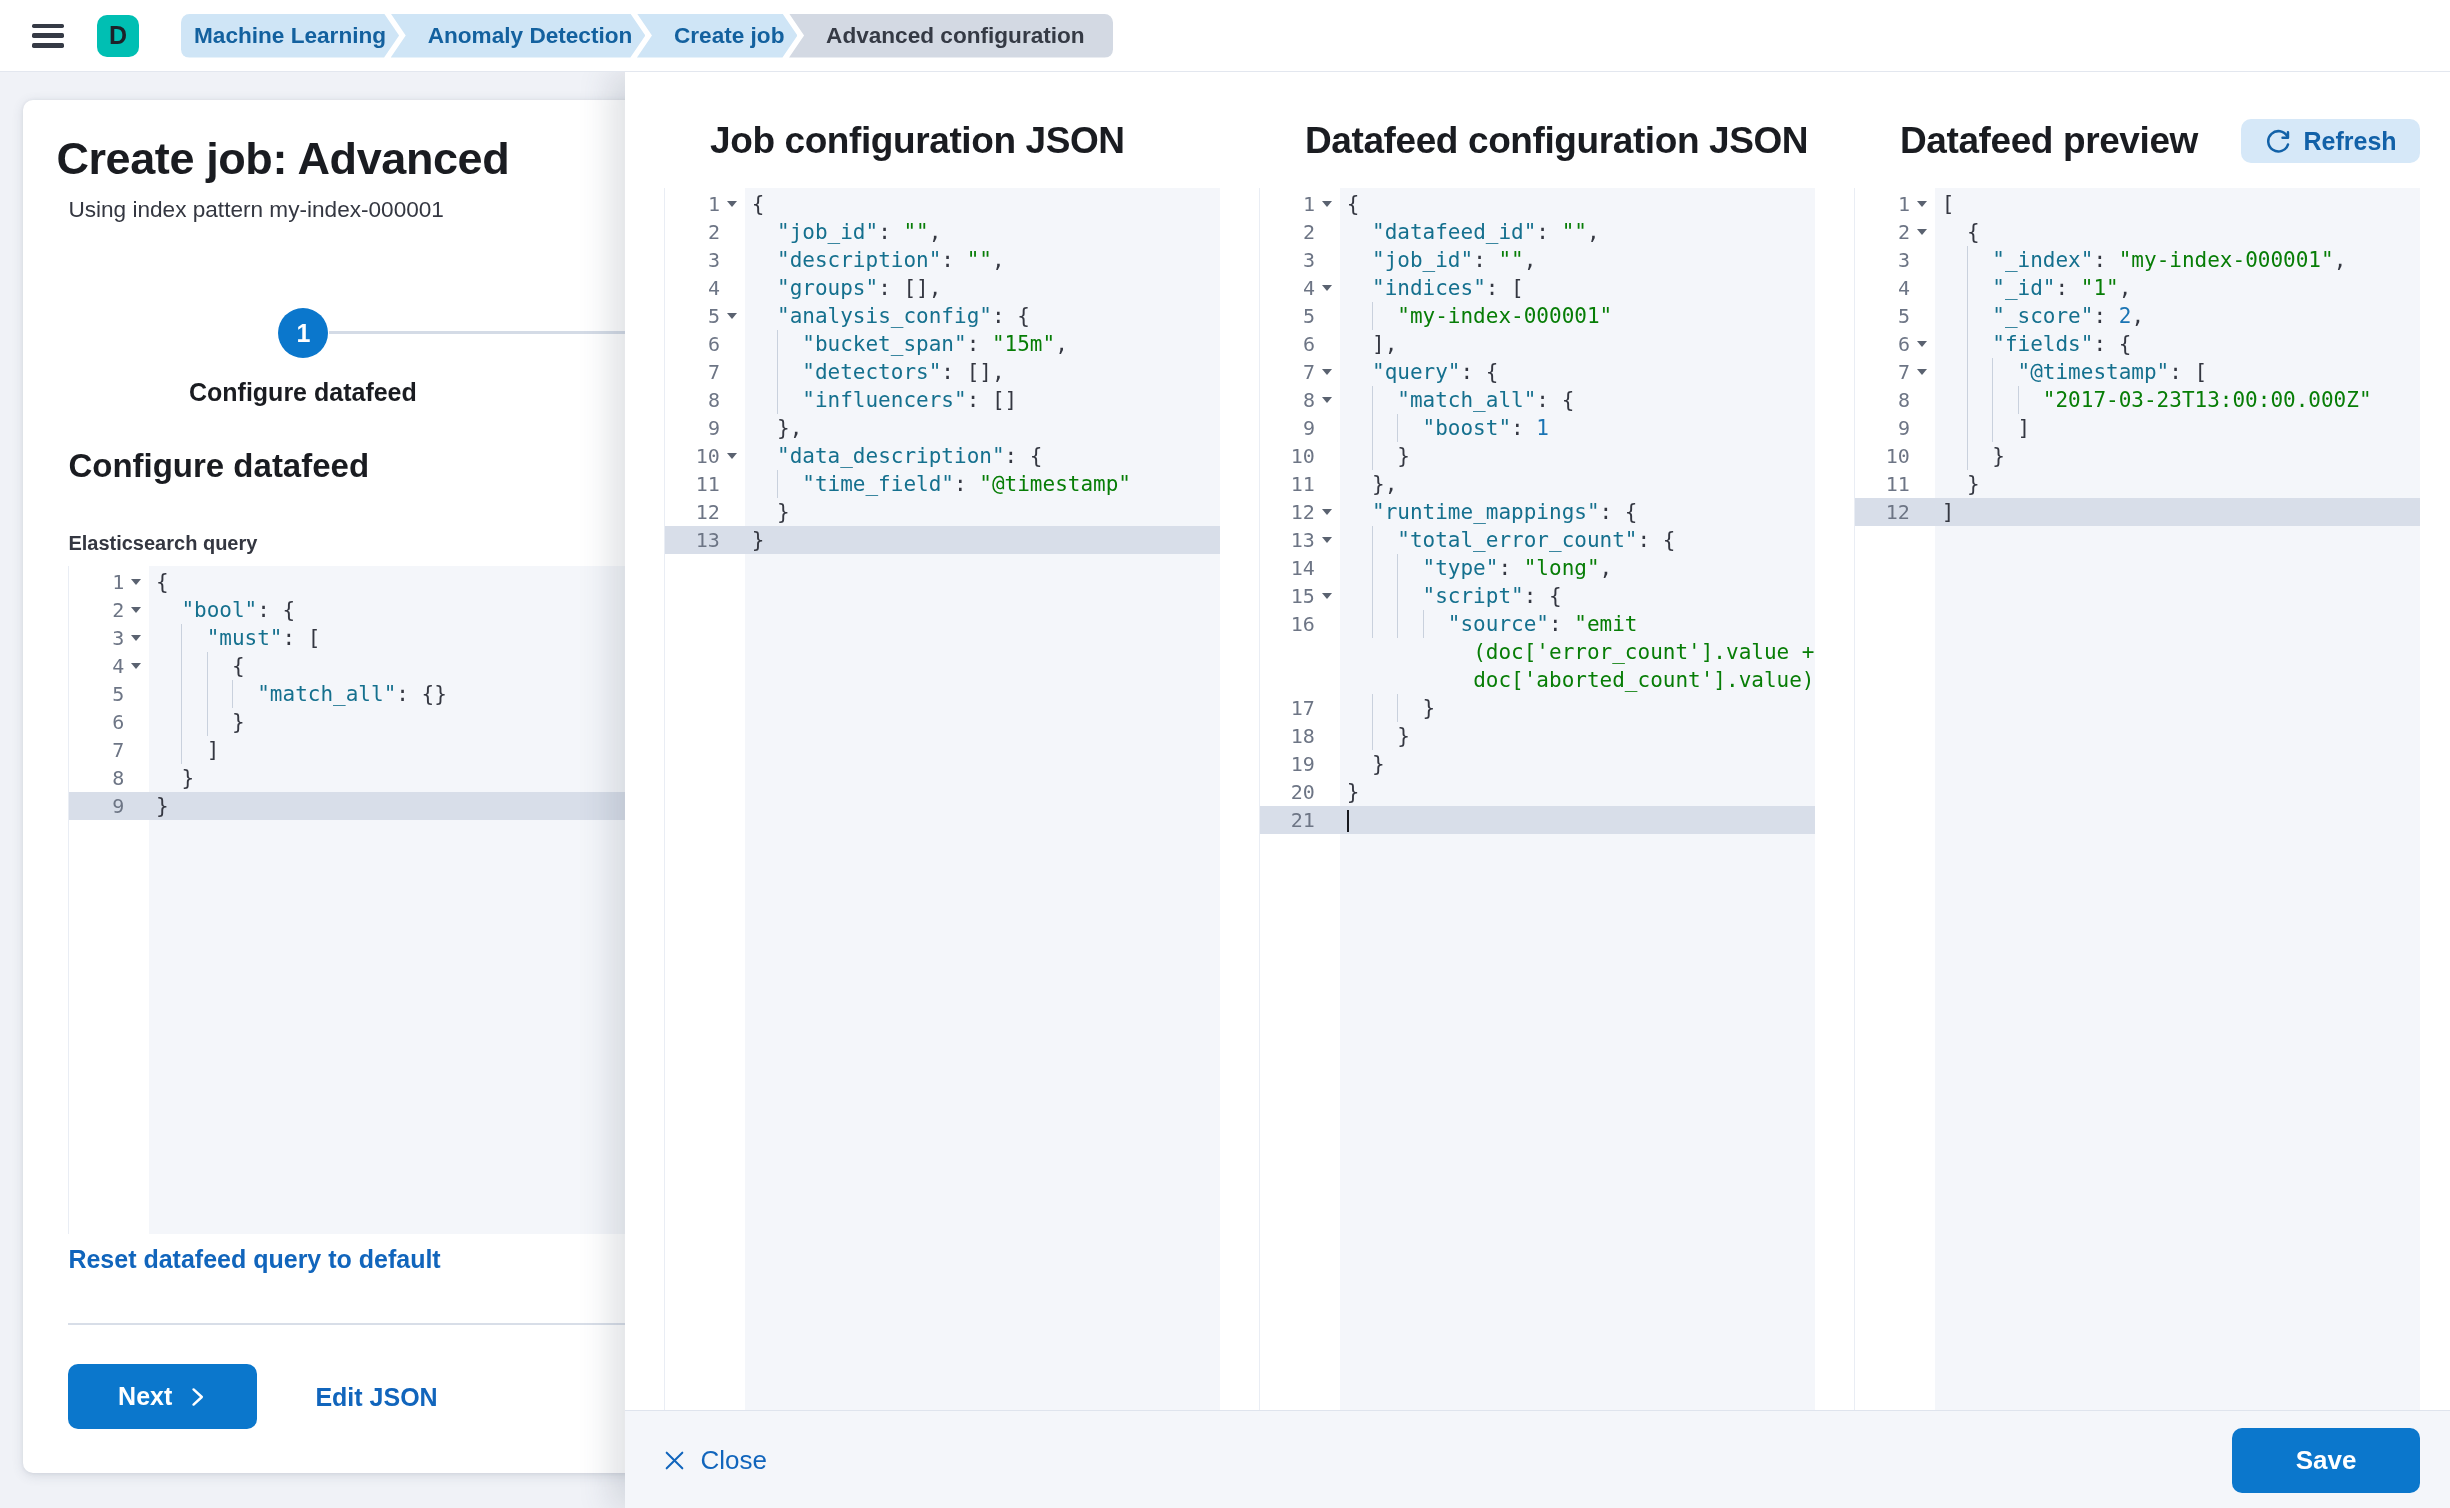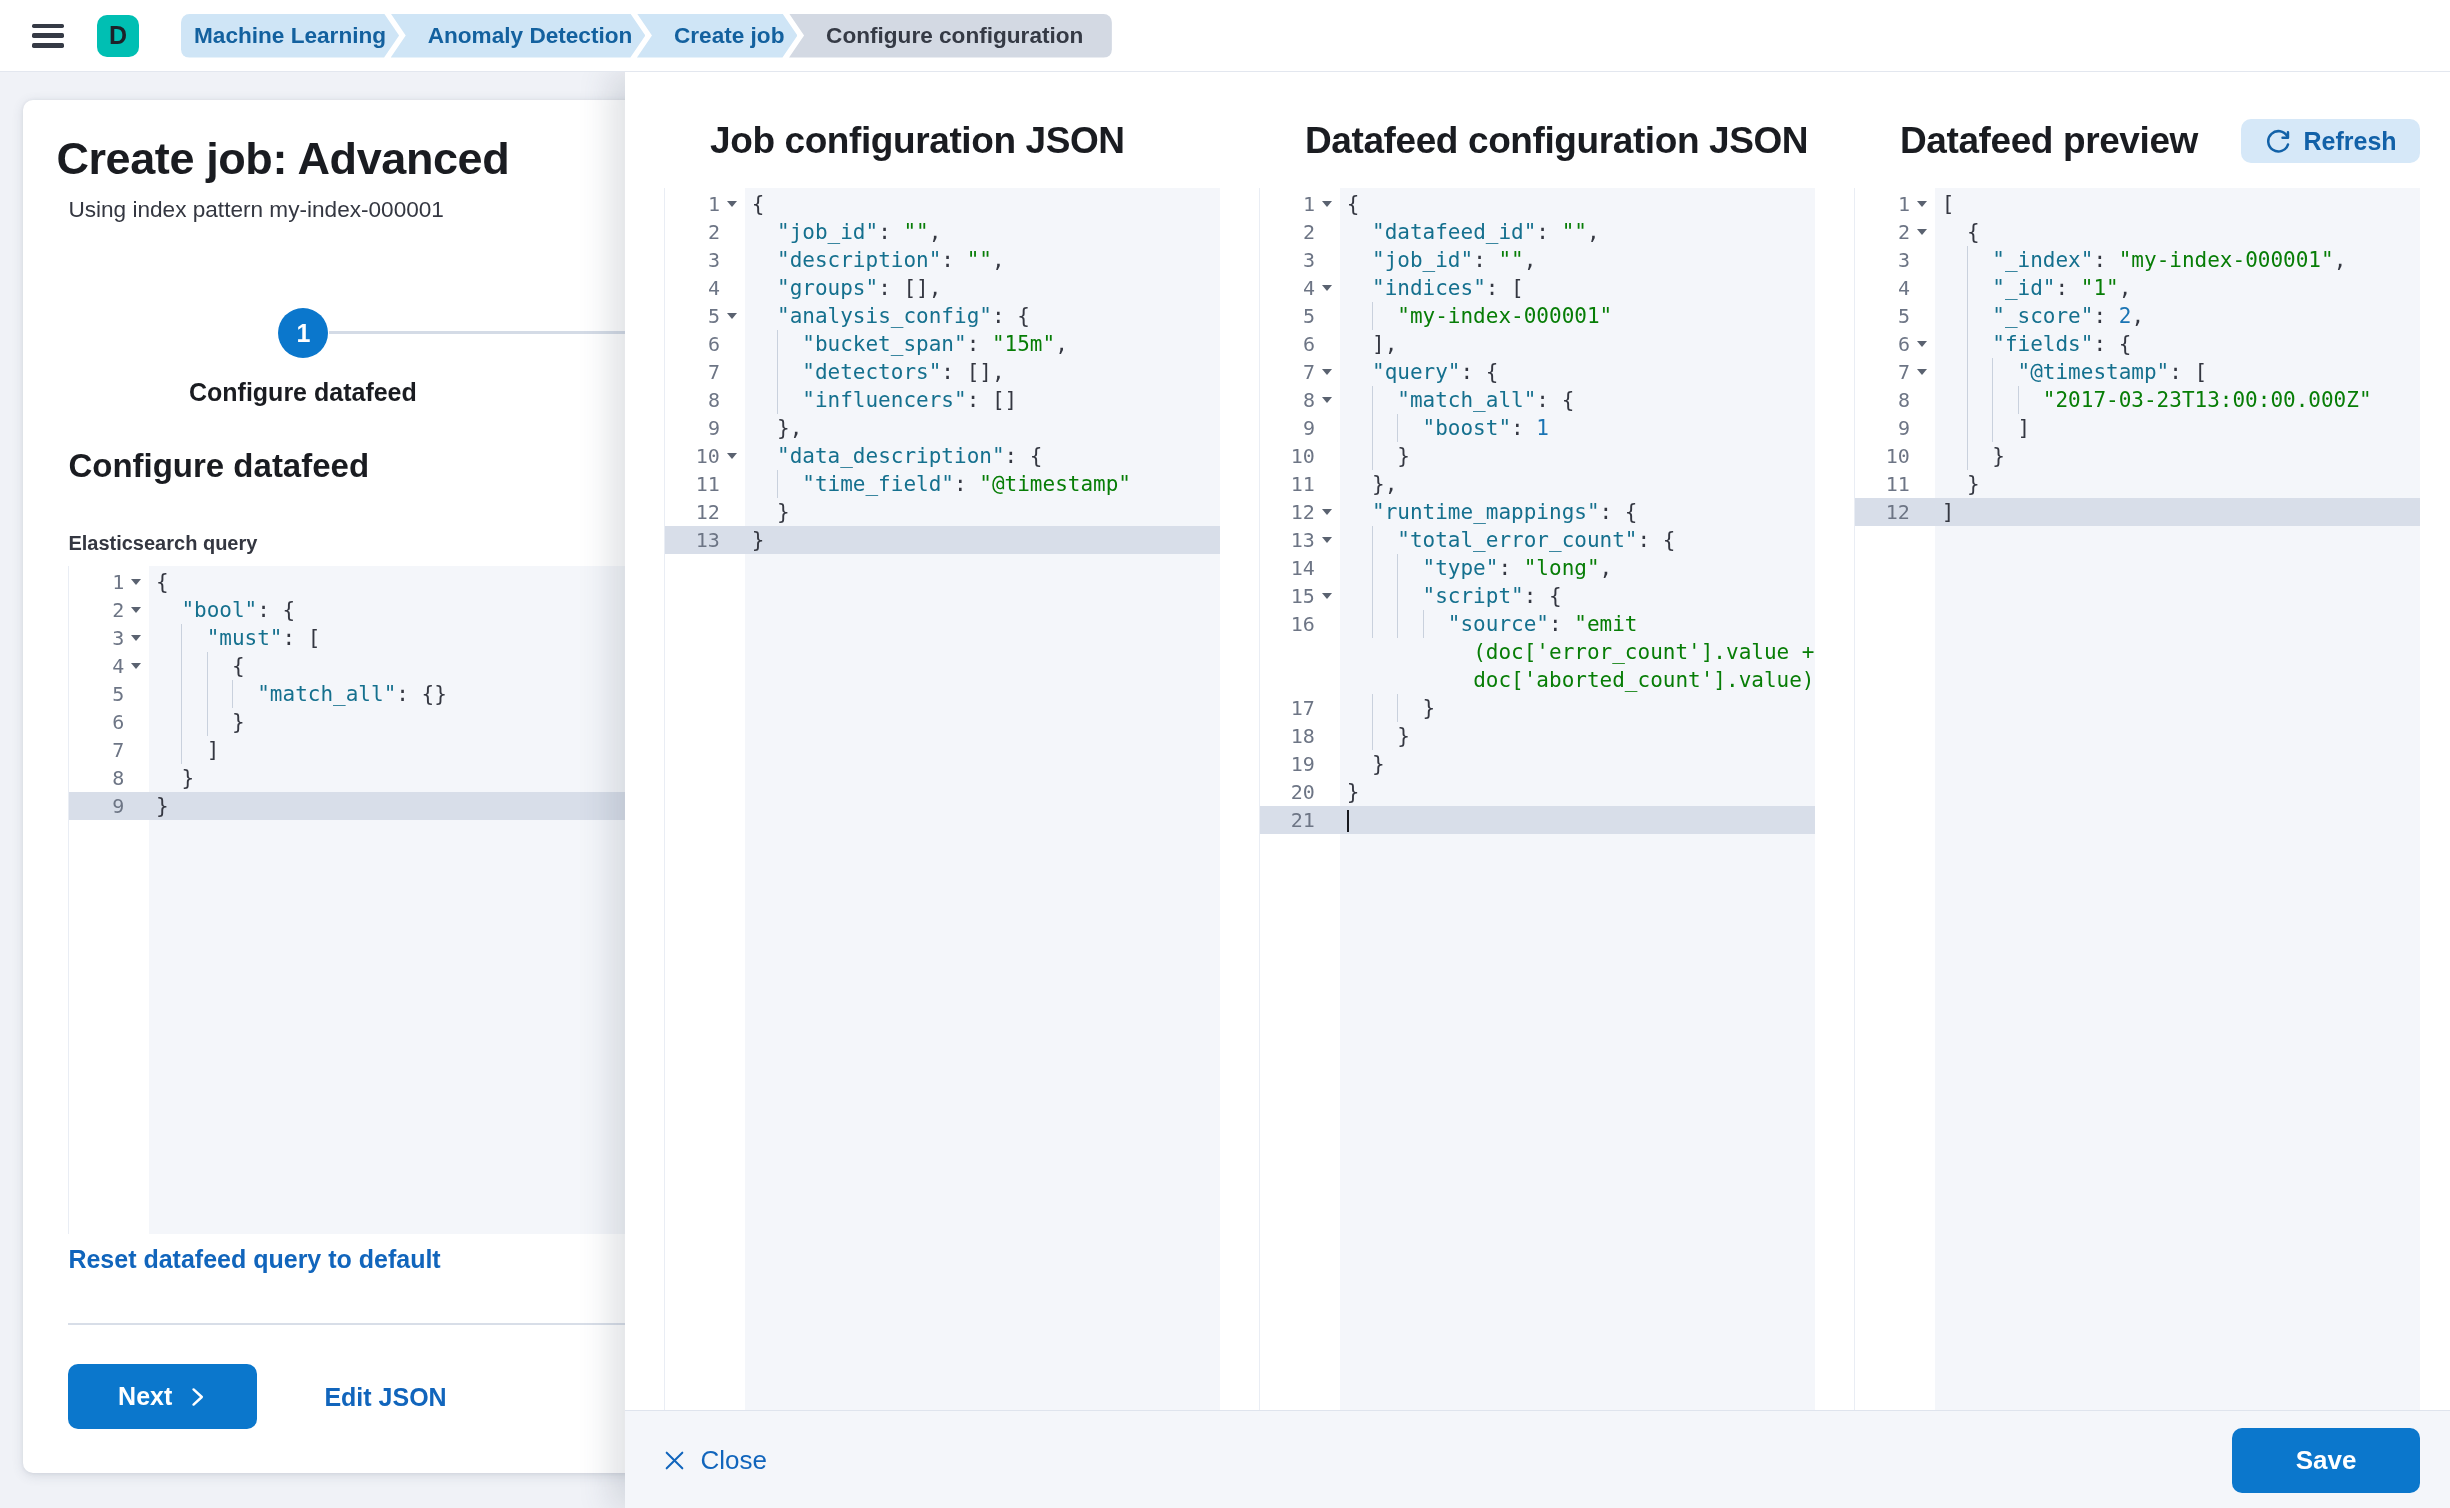--- a/index.html
+++ b/index.html
@@ -31,21 +31,21 @@
                  color:#fff; font-size:25px; font-weight:600; display:flex; align-items:center; justify-content:center; cursor:pointer; }
   .step-line { position:absolute; left:306px; top:231px; width:350px; height:3.3px; background:#d4dbe6; }
   .step-label { position:absolute; left:112px; top:278px; width:335px; text-align:center; font-size:25px; font-weight:700; color:#1a1c21; }
   .sect-head { position:absolute; left:45px; top:347px; font-size:33px; font-weight:700; color:#1a1c21; }
   .es-label { position:absolute; left:45px; top:432px; font-size:20px; font-weight:700; color:#343741; }
   #ed-es { position:absolute; left:45px; top:466px; width:611px; height:668px; }
   .card .divider { position:absolute; left:45px; top:1223px; width:611px; height:1.7px; background:#d8dee8; }
   .reset-link { position:absolute; left:45px; top:1145px; font-size:25px; font-weight:600; color:#1165bc; cursor:pointer; }
   .next-btn { position:absolute; left:45px; top:1264px; width:189px; height:65px; border:none; border-radius:10px; background:#0b77cc;
               color:#fff; font-family:inherit; font-size:25px; font-weight:600; display:flex; align-items:center; justify-content:center; gap:13.4px; cursor:pointer; }
-  .edit-json { position:absolute; left:301px; top:1283px; font-size:25px; font-weight:600; color:#1165bc; cursor:pointer; }
+  .edit-json { position:absolute; left:292px; top:1283px; font-size:25px; font-weight:600; color:#1165bc; cursor:pointer; }
 
   
   .flyout { position:absolute; left:625px; top:72px; right:0; bottom:0; background:#fff; z-index:10;
             box-shadow:-15px 0 30px rgba(69,79,100,.16); display:flex; flex-direction:column; }
   .fly-cols { flex:1; display:grid; grid-template-columns:556px 556px minmax(0,1fr); column-gap:39px;
               padding:42px 30px 0 39px; overflow:hidden; }
   .col { display:flex; flex-direction:column; min-width:0; }
   .col-head { height:54px; display:flex; align-items:center; justify-content:space-between; margin-bottom:20px; }
   .col-head h3 { font-size:37px; font-weight:700; color:#1a1c21; letter-spacing:-0.4px;margin-left:46px; }
   .refresh-btn { height:44px; padding:0 23.4px; border:none; border-radius:10px; background:#d6e8f8; color:#1261a8;
@@ -80,21 +80,21 @@
   <div class="burger">
     <span></span>
       <span></span>
       <span></span>
   </div>
   <div class="avatar" style="background: rgb(0, 191, 179);">D</div>
   <nav class="crumbs">
       <a class="chip blue first">Machine Learning</a>
       <a class="chip blue mid">Anomaly Detection</a>
       <a class="chip blue mid">Create job</a>
-      <a class="chip gray last">Configure configuration</a>
+      <a class="chip gray last">Advanced configuration</a>
     </nav>
 </header>
 
 <section class="card">
   <h1 class="title">Create job: Advanced</h1>
   <p class="subtitle">Using index pattern my-index-000001</p>
 
   <div class="step-circle">1</div>
   <div class="step-line"></div>
   <div class="step-label">Configure datafeed</div>

